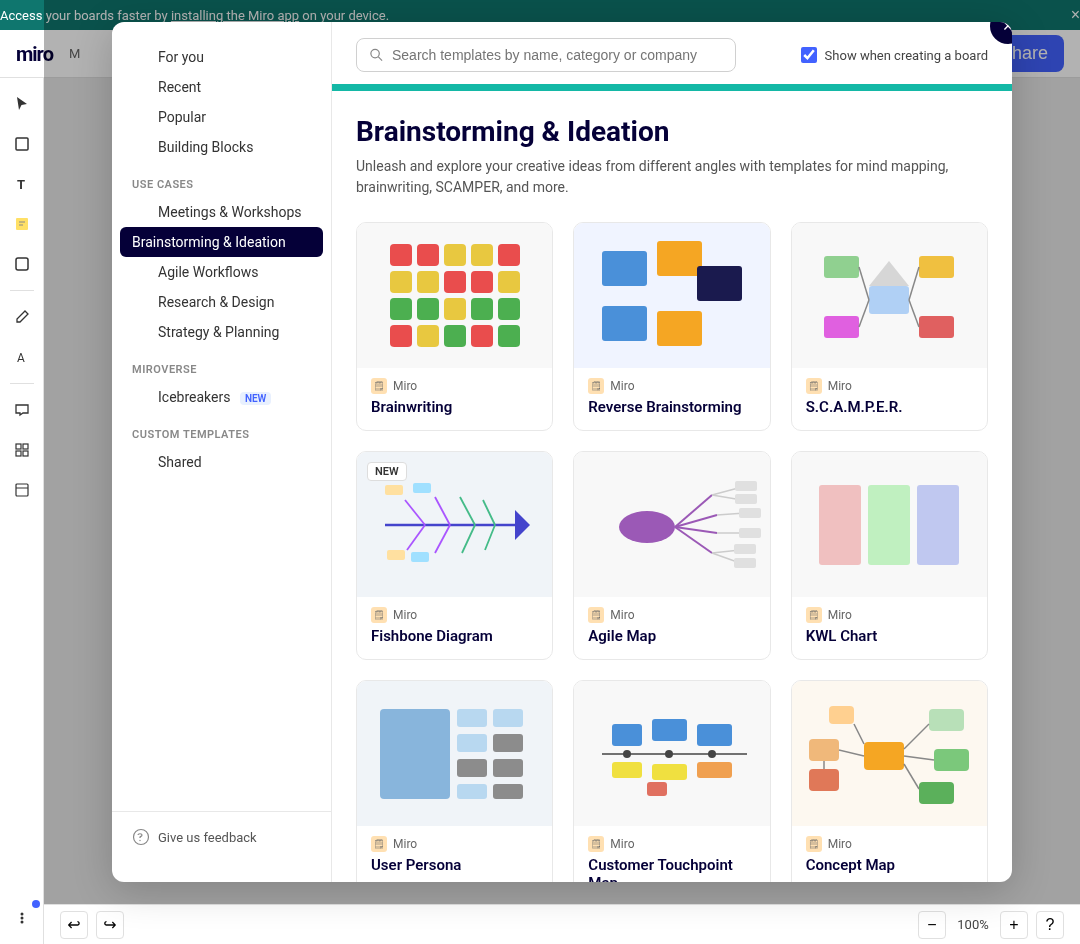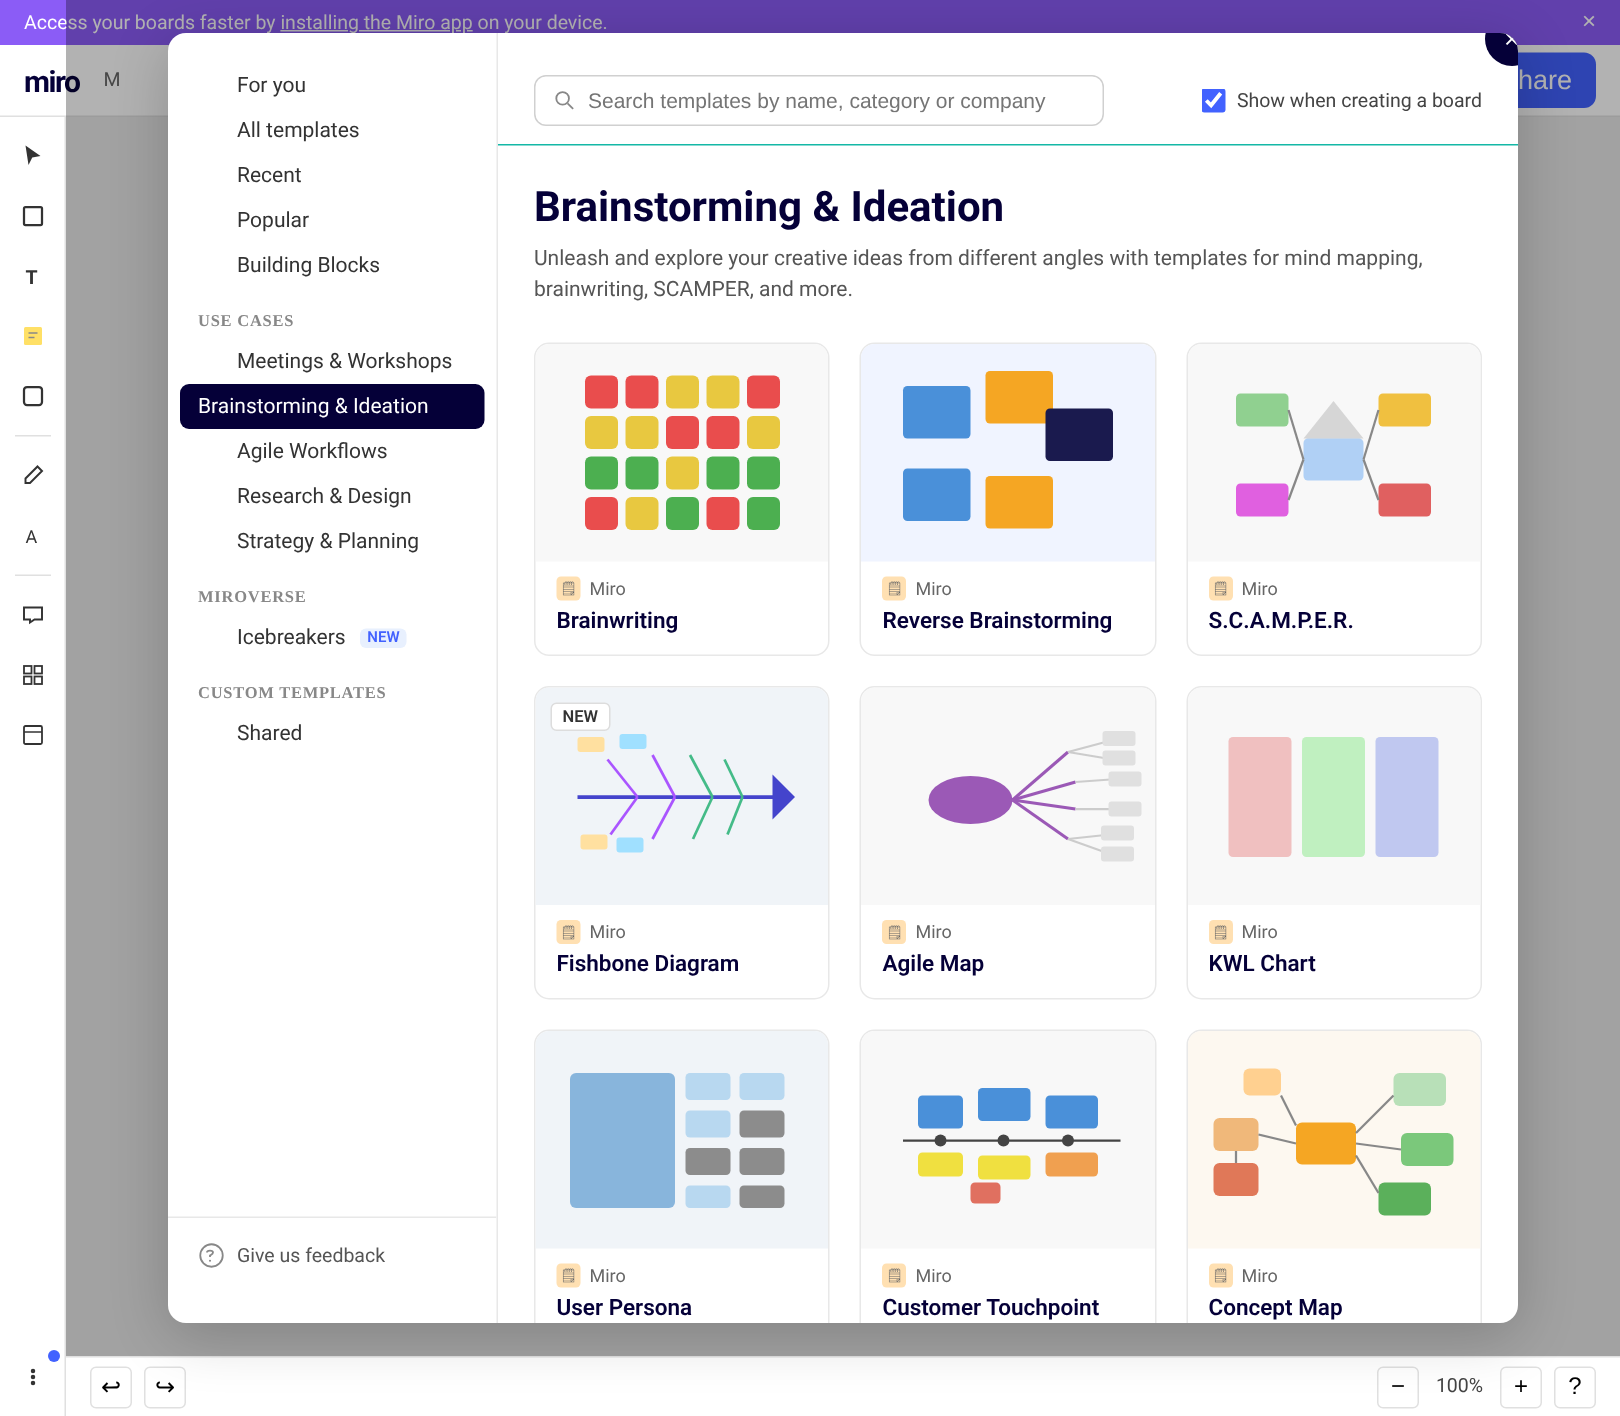--- a/index.html
+++ b/index.html
@@ -1,23 +1,23 @@
 <!DOCTYPE html>
 <html><head>
   <meta charset="utf-8">
   <style>
     * { box-sizing: border-box; margin: 0; padding: 0; }
     body { font-family: -apple-system, BlinkMacSystemFont, 'Segoe UI', Roboto, sans-serif; background: #e0e0e0; width: 1080px; height: 944px; overflow: hidden; position: relative; }
 
     
     .top-banner {
-      background: #8b5cf6;
+      background: #0f766e;
       color: white;
       font-size: 13px;
-      padding: 6px 16px;
+      padding: 6px 0;
       display: flex;
       align-items: center;
       justify-content: space-between;
       height: 30px;
     }
     .top-banner a { color: white; text-decoration: underline; }
     .top-banner .close-banner { cursor: pointer; font-size: 16px; background: none; border: none; color: white; }
 
     
     .app-bar {
@@ -165,21 +165,20 @@
       margin: 0 8px;
       padding: 7px 12px;
     }
     .sidebar-section-label {
       font-size: 11px;
       font-weight: 600;
       color: #888;
       padding: 16px 20px 6px;
       letter-spacing: 0.5px;
       text-transform: uppercase;
-      font-family: Liberation Serif, serif;
     }
     .new-badge {
       display: inline-block;
       background: #e8f0fe;
       color: #4262ff;
       font-size: 10px;
       font-weight: 600;
       padding: 1px 5px;
       border-radius: 4px;
       margin-left: 6px;
@@ -199,22 +198,22 @@
     }
 
     
     .main-content {
       flex: 1;
       display: flex;
       flex-direction: column;
       overflow: hidden;
     }
     .search-bar-area {
-      padding: 28px 24px 12px;
-      border-bottom: 1px solid #14b8a6;
+      padding: 16px 24px 12px;
+      border-bottom: 7px solid #14b8a6;
       display: flex;
       align-items: center;
       gap: 16px;
     }
     .search-box {
       flex: 1;
       max-width: 380px;
       display: flex;
       align-items: center;
       border: 1px solid #d0d0d0;
@@ -462,21 +461,20 @@
 </div>
 
 <div class="modal-overlay">
   <div class="modal">
     <button class="modal-close">×</button>
     <div class="modal-inner">
 
       <div class="sidebar">
         <div class="sidebar-nav">
           <a class="sidebar-item">For you</a>
-          <a class="sidebar-item">All templates</a>
           <a class="sidebar-item">Recent</a>
           <a class="sidebar-item">Popular</a>
           <a class="sidebar-item">Building Blocks</a>
 
           <div class="sidebar-section-label">USE CASES</div>
           <a class="sidebar-item">Meetings &amp; Workshops</a>
           <a class="sidebar-item active">Brainstorming &amp; Ideation</a>
           <a class="sidebar-item">Agile Workflows</a>
           <a class="sidebar-item">Research &amp; Design</a>
           <a class="sidebar-item">Strategy &amp; Planning</a>

